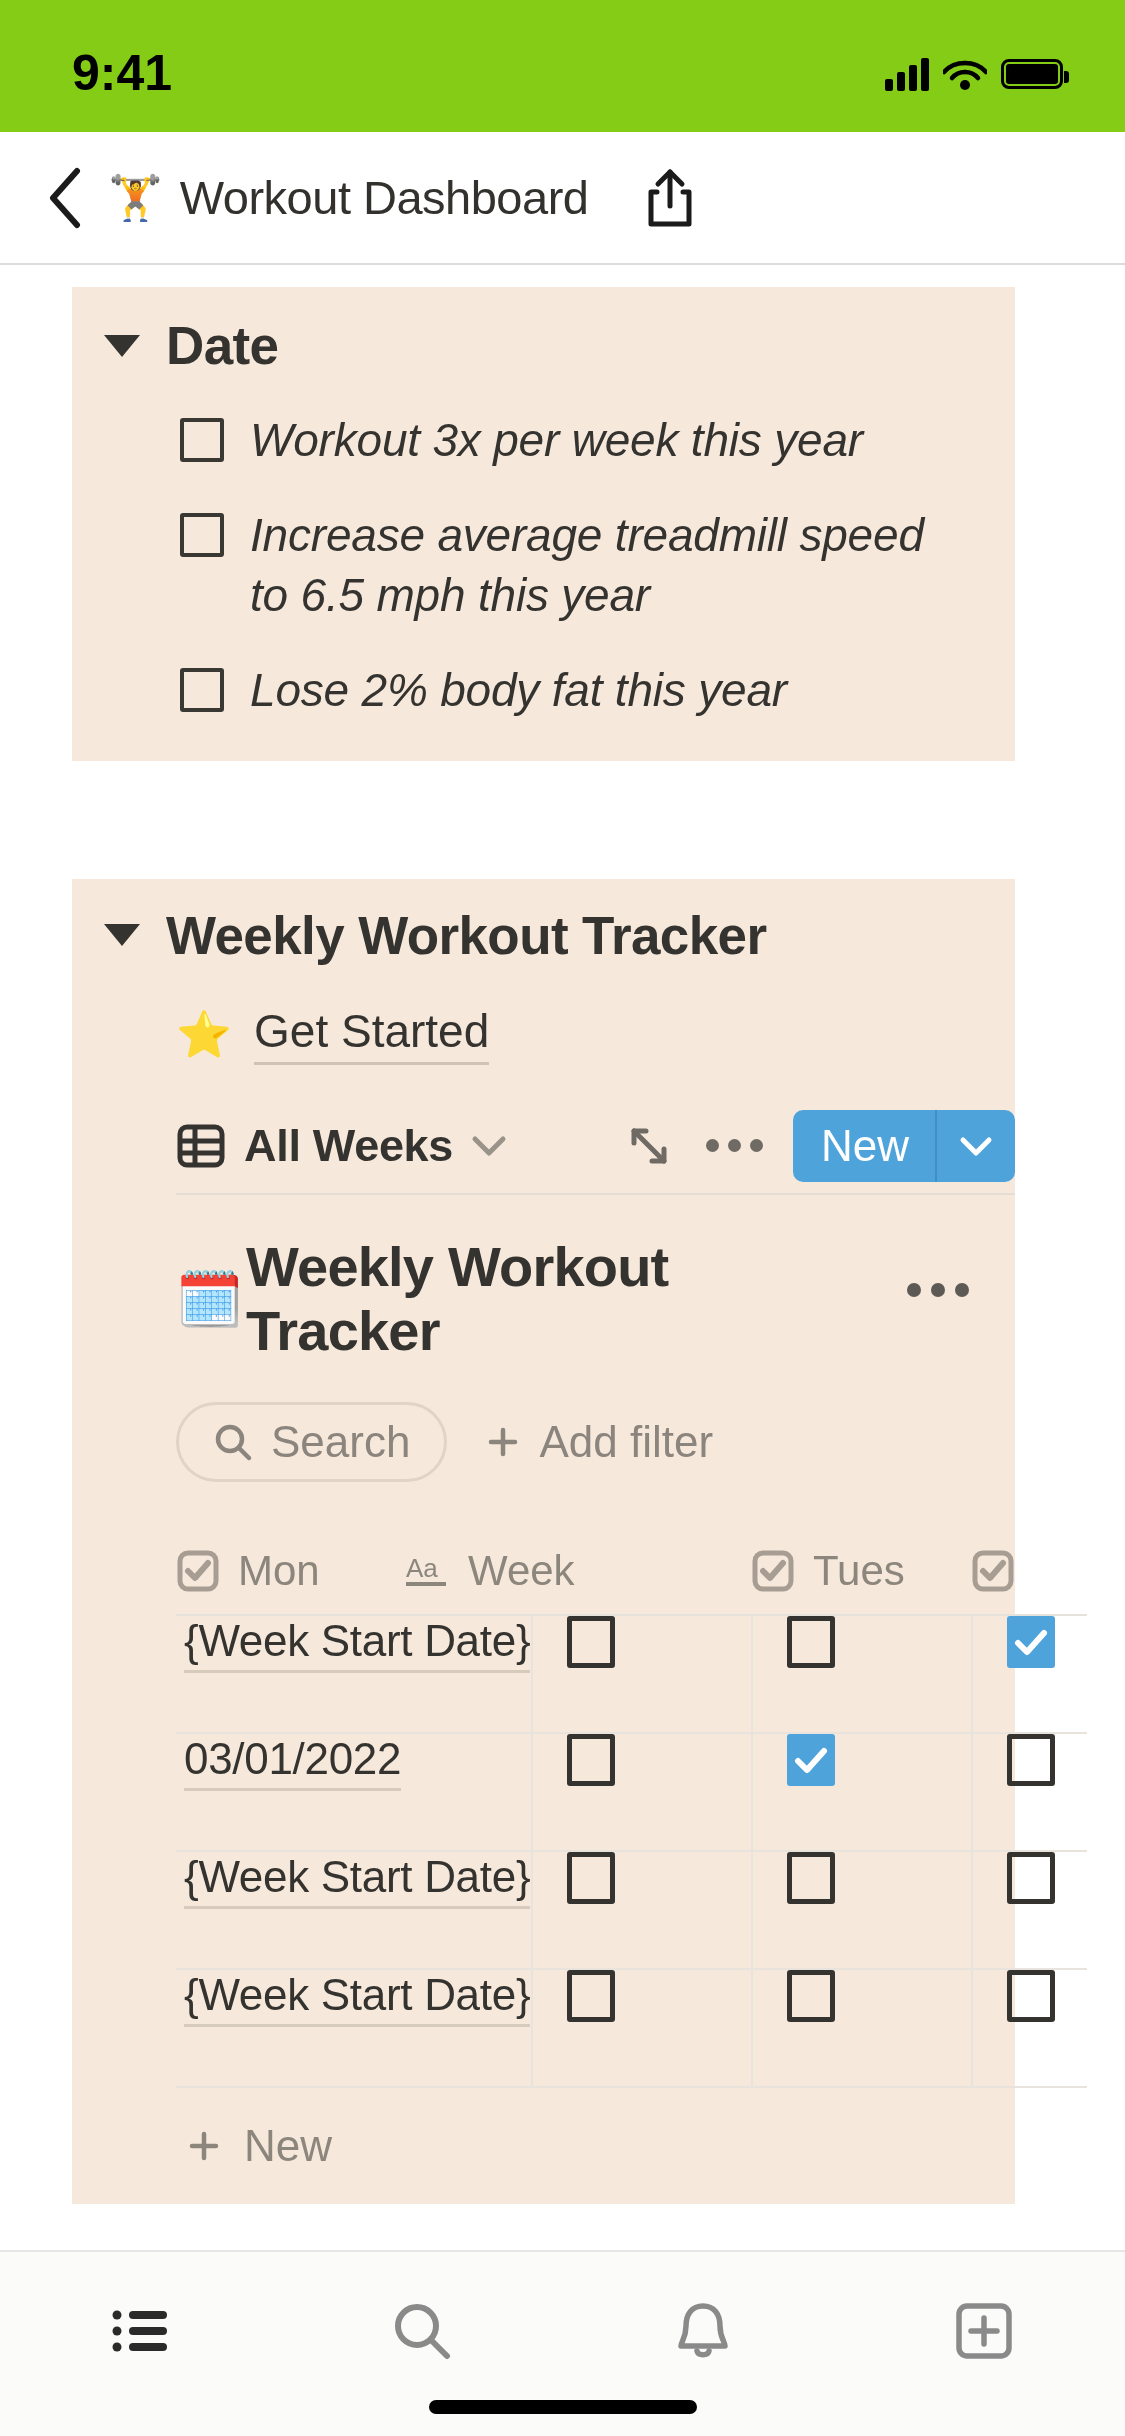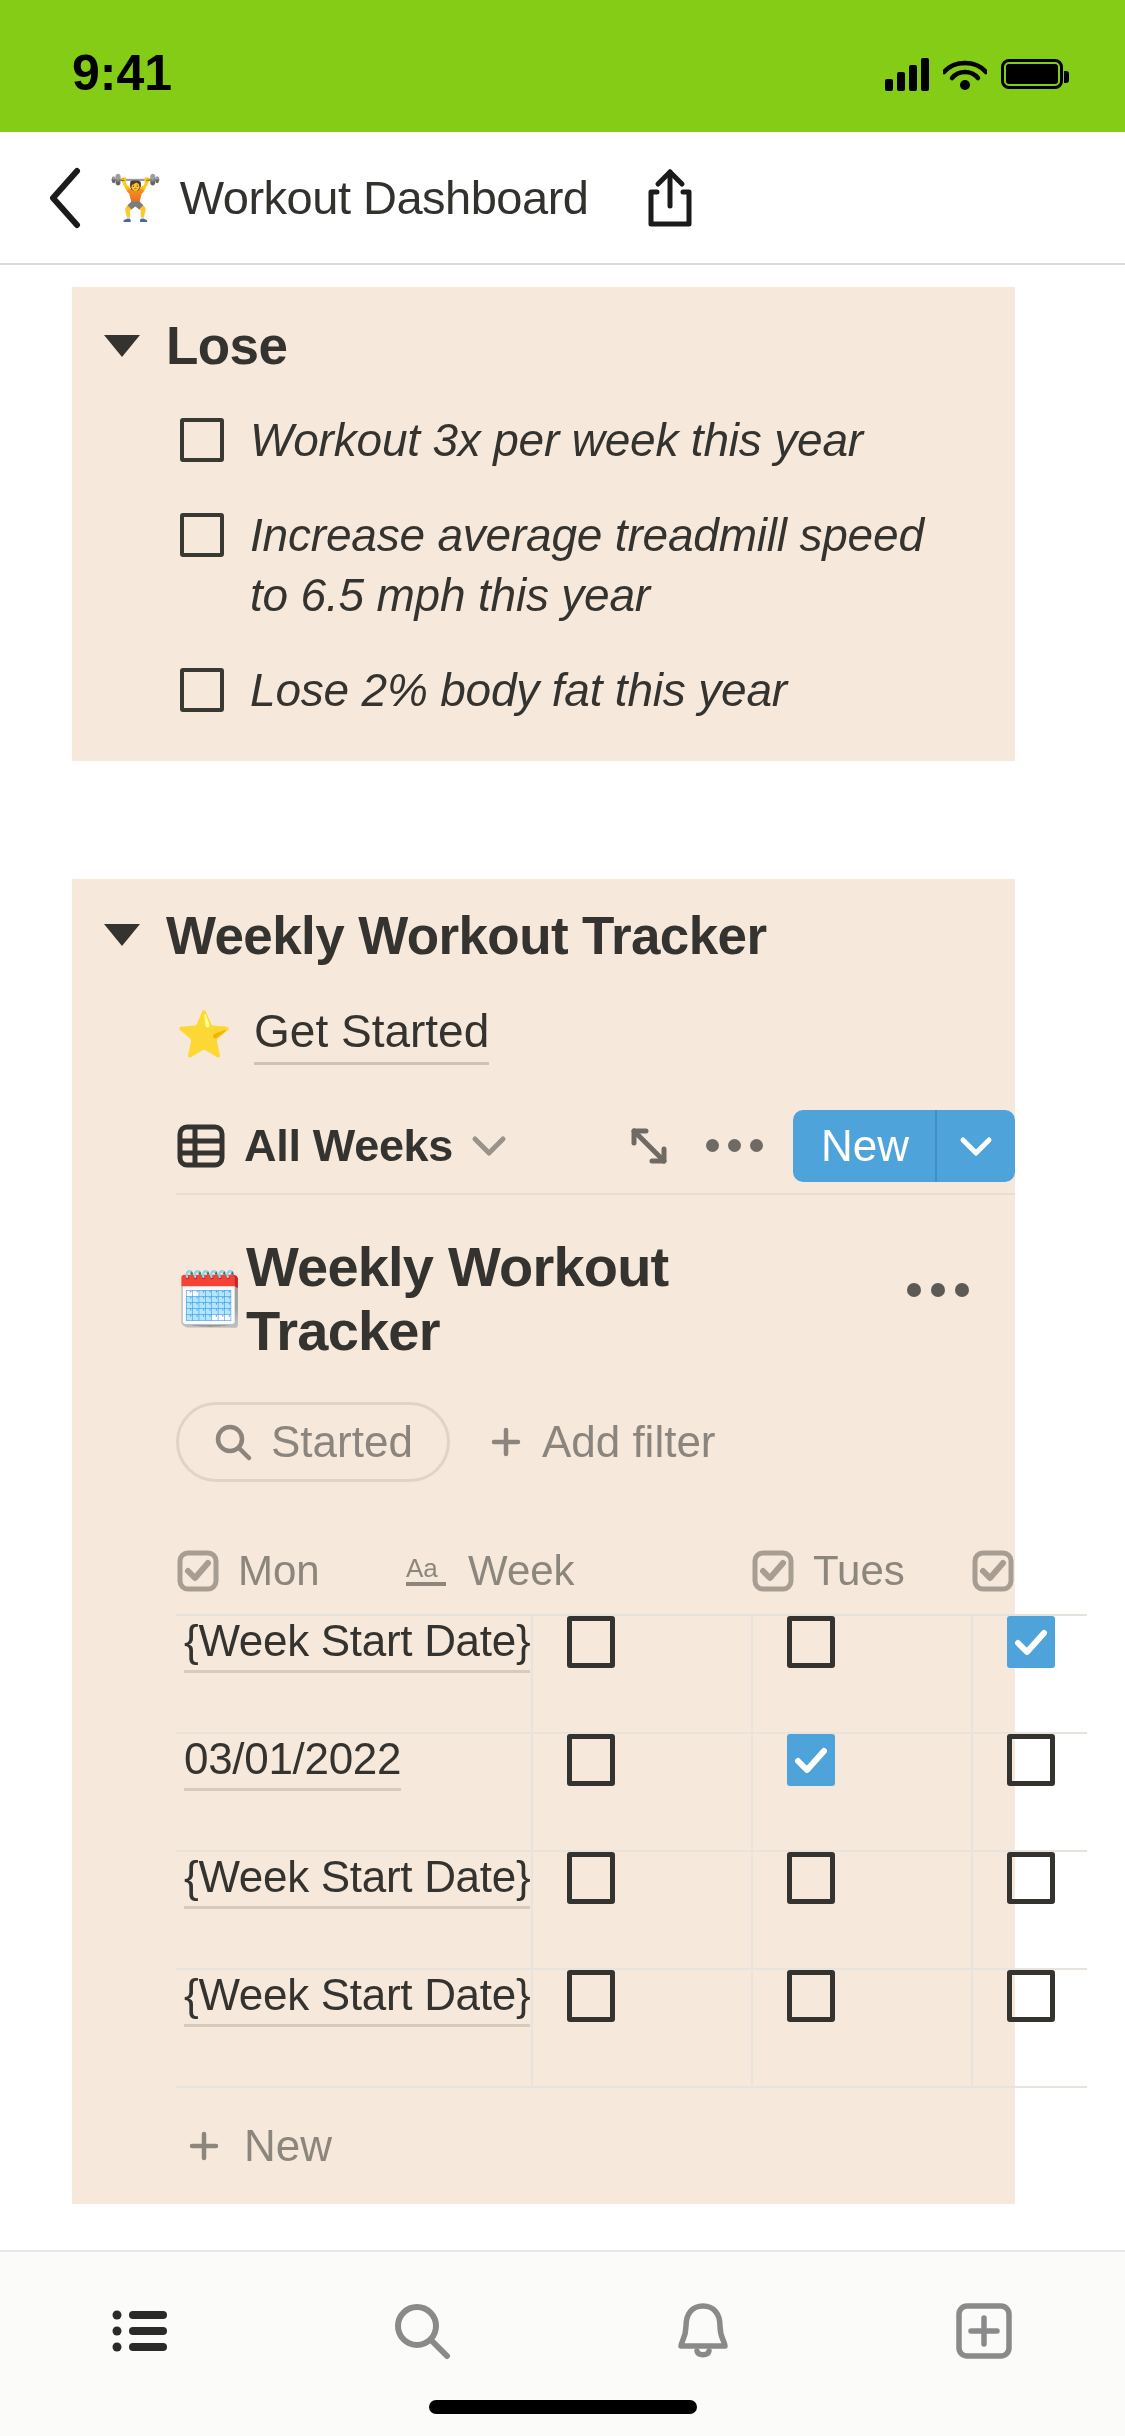--- a/index.html
+++ b/index.html
@@ -216,21 +216,21 @@
         <path d="M13 26 L7 26 L7 58 L45 58 L45 26 L39 26" stroke="#1b1b1b" stroke-width="5" fill="none" stroke-linecap="round" stroke-linejoin="round"></path>
       </svg>
     </div>
   </div>
 
   <div class="content">
 
     <div class="block goals">
       <div class="block-head">
         <div class="caret"></div>
-        <div class="block-title">Lose</div>
+        <div class="block-title">Date</div>
       </div>
 
       <div class="goal-row">
         <div class="goal-cb"></div>
         <div class="goal-text">Workout 3x per week this year</div>
       </div>
       <div class="goal-row">
         <div class="goal-cb"></div>
         <div class="goal-text">Increase average treadmill speed to 6.5 mph this year</div>
       </div>
@@ -297,21 +297,21 @@
             <i></i>
         </div>
       </div>
 
       <div class="search-row">
         <div class="search-pill">
           <svg width="40" height="40" viewBox="0 0 40 40">
             <circle cx="17" cy="17" r="12" stroke="#8b857e" stroke-width="4.5" fill="none"></circle>
             <path d="M26 26 L36 36" stroke="#8b857e" stroke-width="4.5" fill="none" stroke-linecap="round"></path>
           </svg>
-          <span>Started</span>
+          <span>Search</span>
         </div>
         <div class="add-filter">
           <svg width="40" height="40" viewBox="0 0 40 40">
             <path d="M20 8 V32 M8 20 H32" stroke="#8b857e" stroke-width="4.5" fill="none" stroke-linecap="round"></path>
           </svg>
           <span>Add filter</span>
         </div>
       </div>
 
       <div class="table-wrap">

